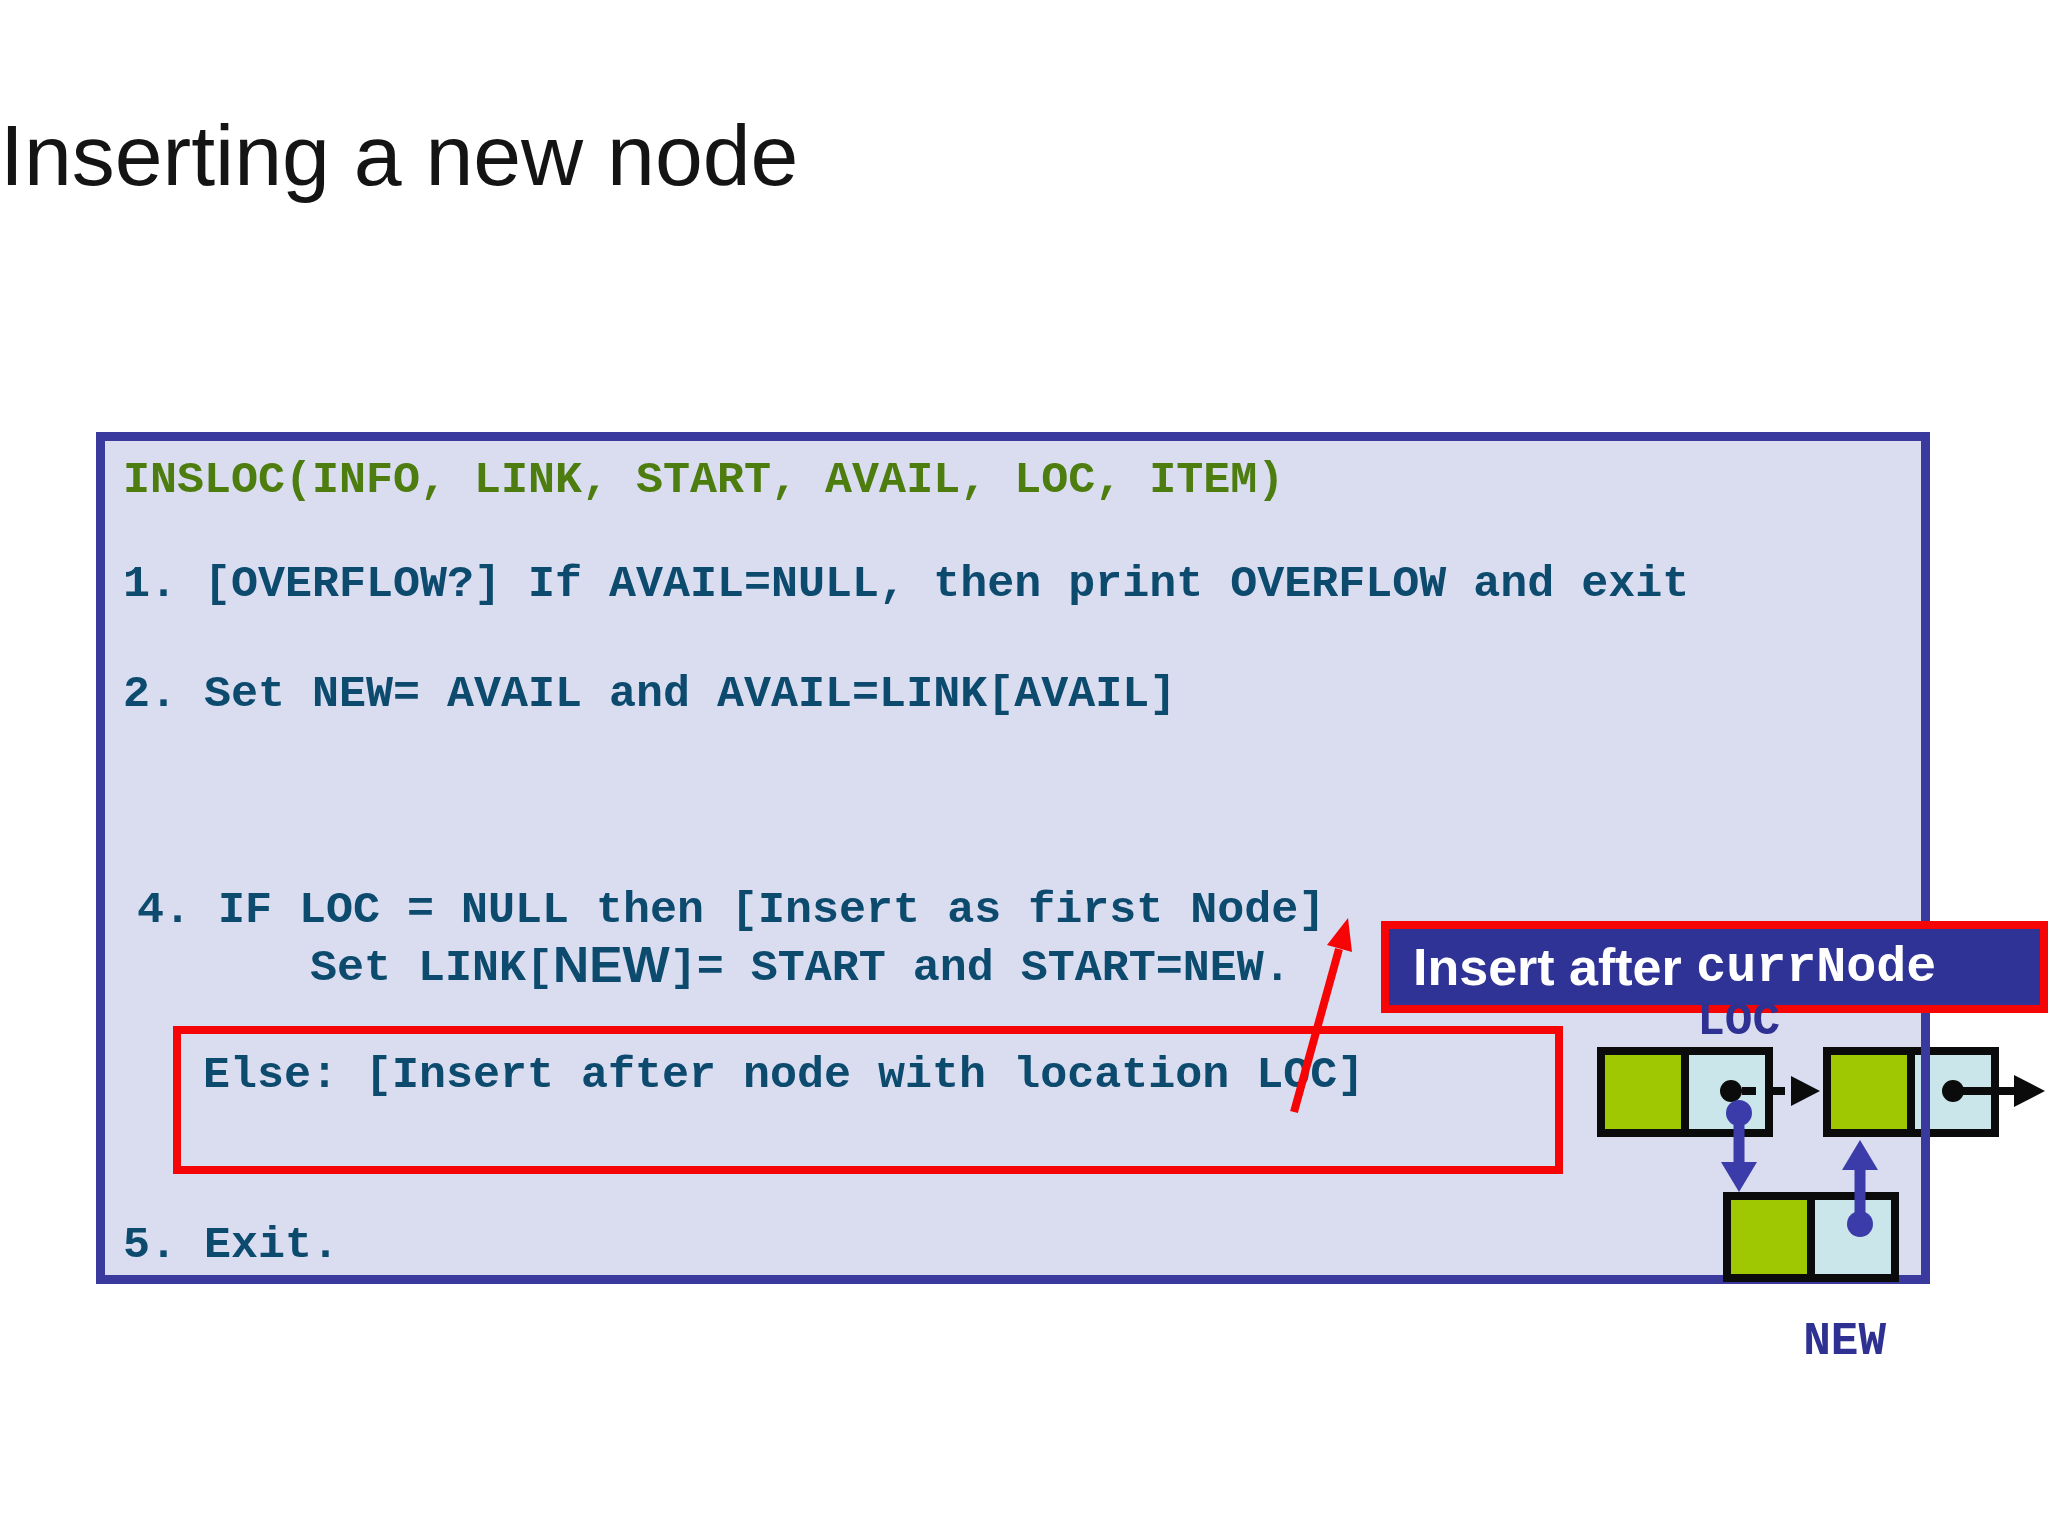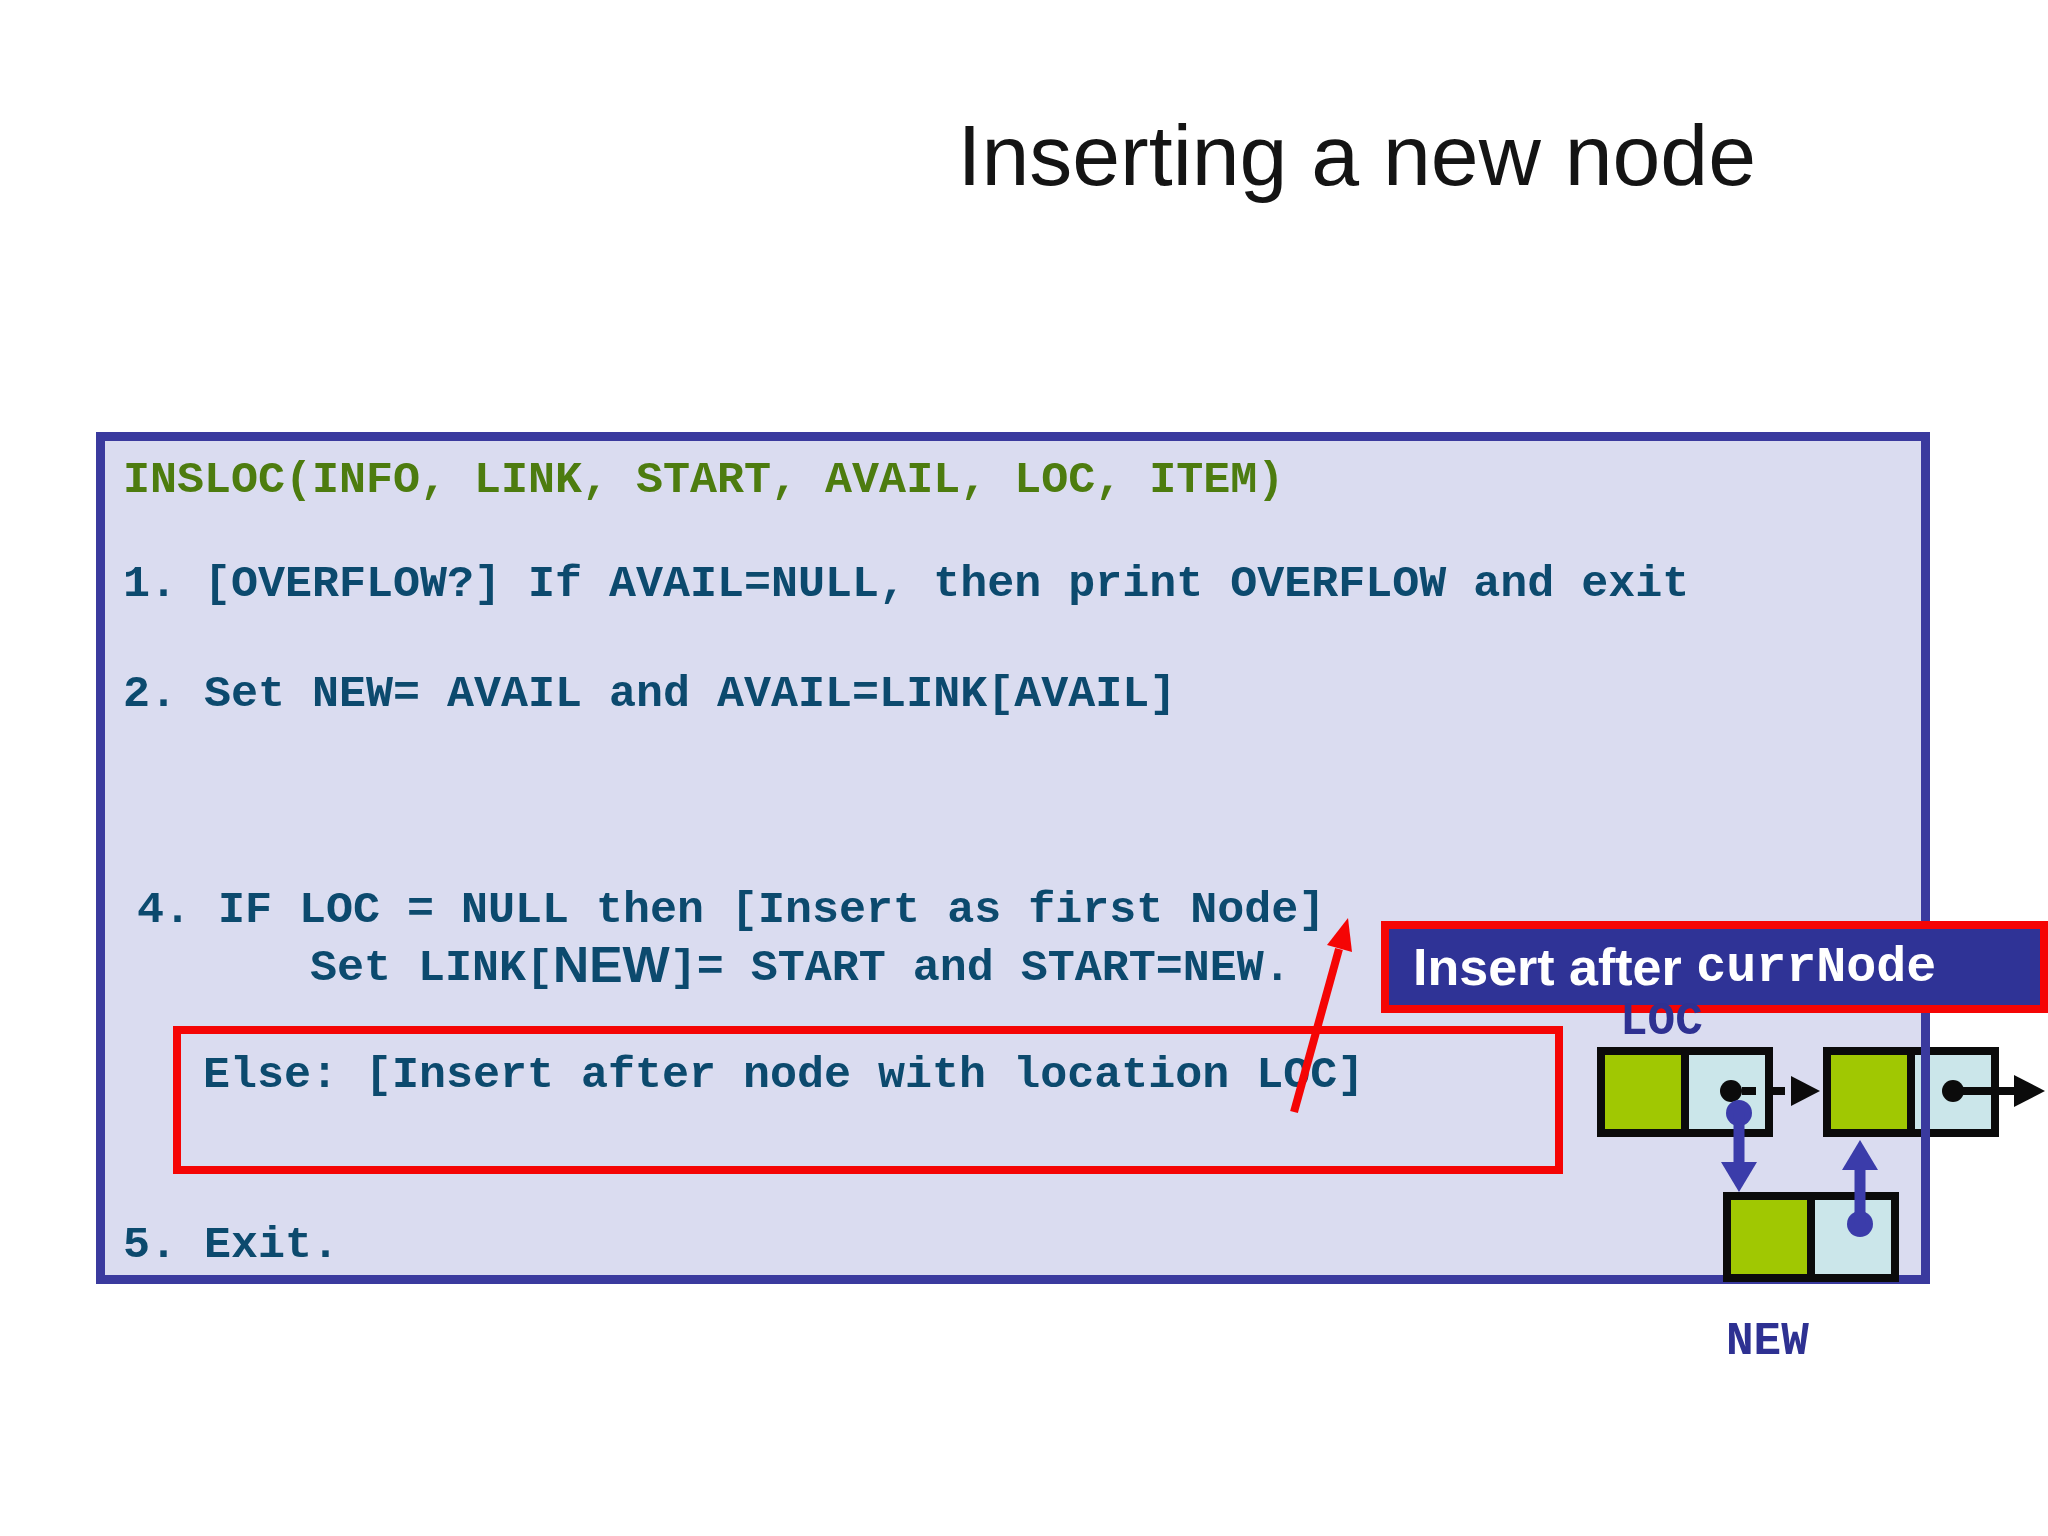--- a/index.html
+++ b/index.html
@@ -1,21 +1,21 @@
 <!DOCTYPE html>
 <html><head>
 <meta charset="utf-8">
 <style>
   html,body{margin:0;padding:0;background:#ffffff;}
   .slide{
     position:relative;width:2048px;height:1536px;background:#ffffff;
     font-family:"Liberation Sans",sans-serif;overflow:hidden;
   }
   .title{
-    position:absolute;top:106px;left:0;width:1756px;text-align:right;
+    position:absolute;top:106px;left:0;width:1756px;text-align:left;
     font-size:86px;font-weight:400;color:#141414;letter-spacing:0px;
     font-family:"Liberation Sans",sans-serif;
   }
   .algo-box{
     position:absolute;left:96px;top:432px;width:1834px;height:852px;
     background:#dadcf0;border:9px solid #3a3a9e;box-sizing:border-box;
   }
   .code{
     position:absolute;font-family:"Liberation Mono",monospace;font-weight:bold;
     font-size:45px;line-height:48px;color:#0c4a6e;white-space:pre;
@@ -33,21 +33,21 @@
     position:absolute;left:1381px;top:891px;width:667px;height:92px;
     background:#2f3396;border:8px solid #f50505;box-sizing:border-box;
     display:flex;align-items:center;padding-left:24px;margin-top:30px;
   }
   .callout .sans{color:#ffffff;font-family:"Liberation Sans",sans-serif;
     font-weight:bold;font-size:52px;white-space:pre;}
   .callout .mono{color:#ffffff;font-family:"Liberation Mono",monospace;
     font-weight:bold;font-size:50px;white-space:pre;text-align:right;}
   .diagram-label{
     position:absolute;font-family:"Liberation Mono",monospace;font-weight:bold;
-    font-size:46px;color:#2e3192;text-align:left;width:160px;
+    font-size:46px;color:#2e3192;text-align:right;width:160px;
   }
   .node{
     position:absolute;width:176px;height:90px;border:8px solid #0b0b0b;
     box-sizing:border-box;display:flex;
   }
   .cell-info{flex:1;background:#a0c802;border-right:8px solid #0b0b0b;}
   .cell-link{flex:1;background:#cbe6ea;}
   .overlay{position:absolute;left:0;top:0;pointer-events:none;}
 </style>
 </head>

